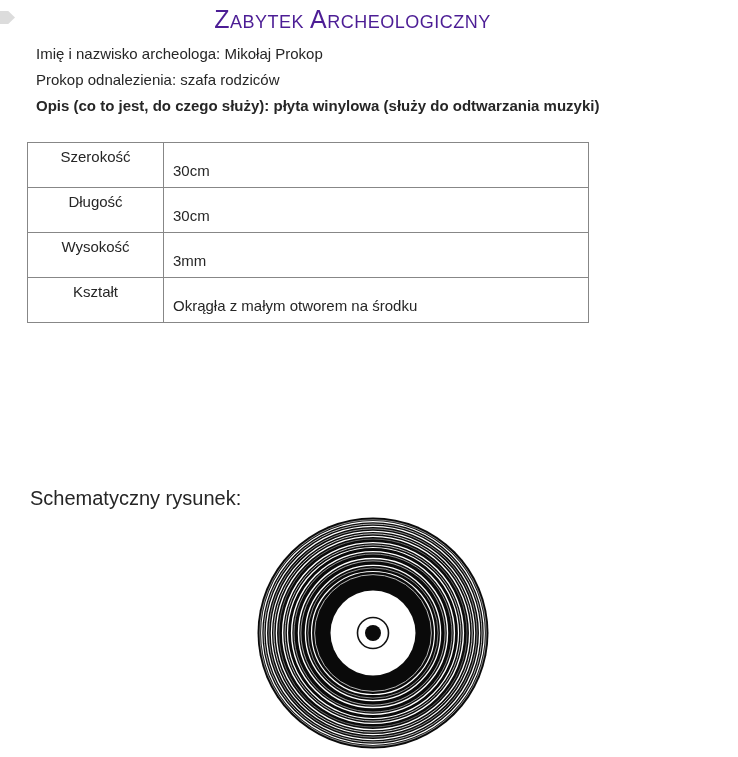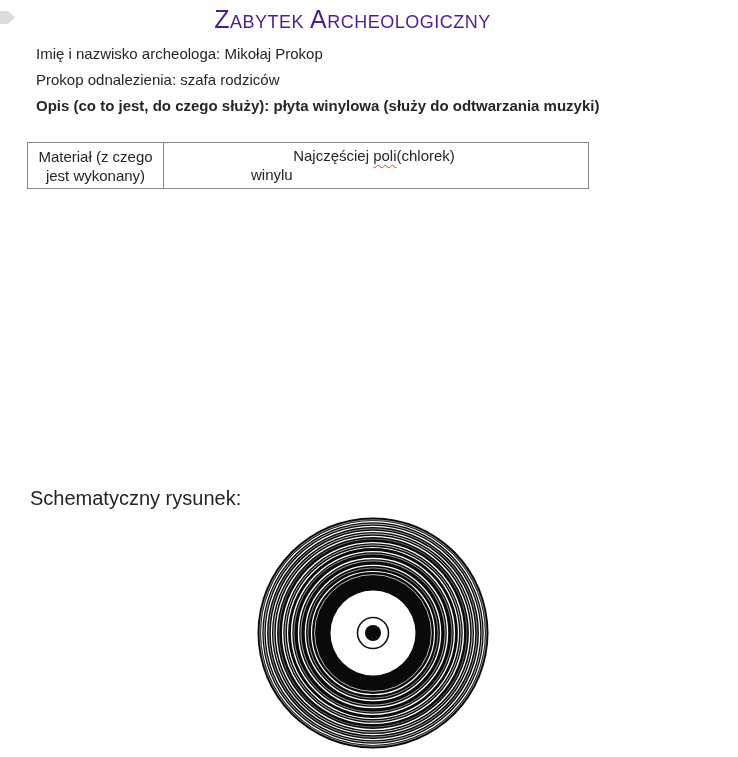--- a/index.html
+++ b/index.html
@@ -74,25 +74,34 @@
   </div>
 
   <div class="abs intro-line l1">Imię i nazwisko archeologa: Mikołaj Prokop</div>
   <div class="abs intro-line l2">Prokop odnalezienia: szafa rodziców</div>
   <div class="abs intro-line l3">Opis (co to jest, do czego służy): płyta winylowa (służy do odtwarzania muzyki)</div>
 
   <div class="abs tbl-wrap">
     <table>
       <tbody>
         <tr>
-          <td class="lbl">Materiał (z czego jest wykonany)</td>
-          <td class="val val-material">
-            <div class="vline1"><span>Najczęściej </span><span class="misspelled">poli</span><span>(chlorek)</span></div>
-            <div class="vline2">winylu</div>
-          </td>
+          <td class="lbl">Szerokość</td>
+          <td class="val">30cm</td>
+        </tr>
+        <tr>
+          <td class="lbl">Długość</td>
+          <td class="val">30cm</td>
+        </tr>
+        <tr>
+          <td class="lbl">Wysokość</td>
+          <td class="val">3mm</td>
+        </tr>
+        <tr>
+          <td class="lbl">Kształt</td>
+          <td class="val">Okrągła z małym otworem na środku</td>
         </tr>
       </tbody>
     </table>
   </div>
 
   <div class="abs drawing-caption">Schematyczny rysunek:</div>
 
   <svg class="abs record" viewBox="-118 -118 236 236" xmlns="http://www.w3.org/2000/svg">
 
     <circle r="115.5" fill="#0a0a0a"></circle>

